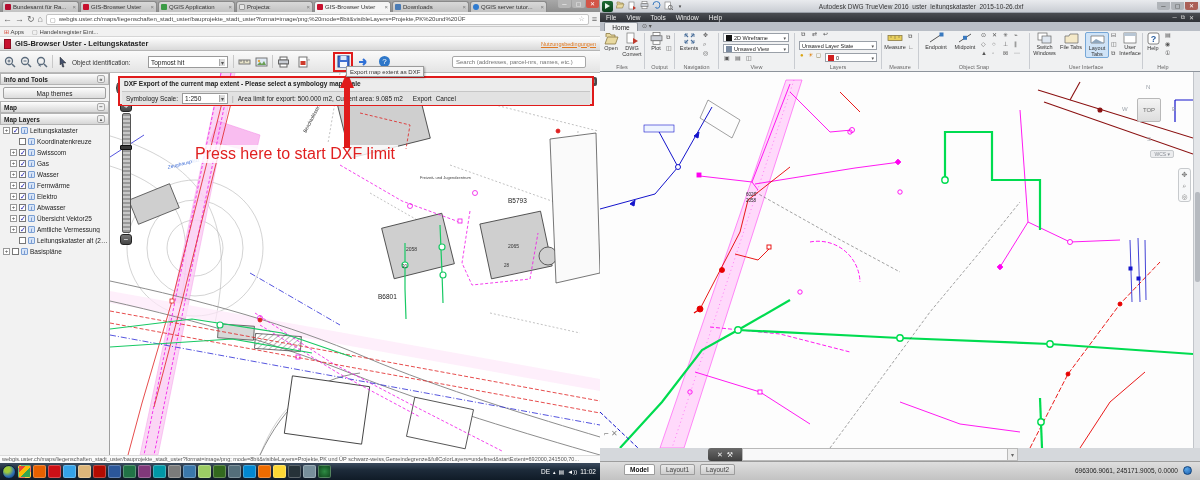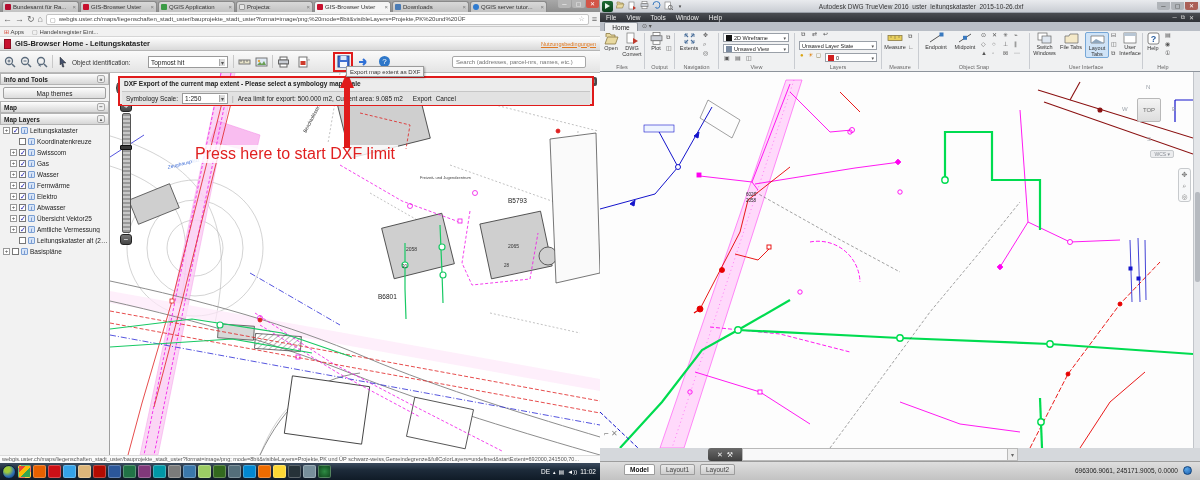--- a/index.html
+++ b/index.html
@@ -172,21 +172,21 @@
       <span class="navic">≡</span>
     </div>
 
     <div id="bookmarksbar" class="abs">
       <span><span style="color:#d84b38;">⊞</span> <span>Apps</span></span>
       <span><span style="color:#888;">▢</span> <span>Handelsregister Eint...</span></span>
     </div>
 
     <div id="gisheader" class="abs">
       <span class="logo"></span>
-      <span class="t">GIS-Browser Home - Leitungskataster</span>
+      <span class="t">GIS-Browser Uster - Leitungskataster</span>
       <span class="lnk">Nutzungsbedingungen</span>
     </div>
 
     <div id="gistoolbar" class="abs">
       <span class="ticon" style="left:2px;">
         <svg width="12" height="12">
             <circle cx="5" cy="5" r="3.5" fill="none" stroke="#5b6b7c" stroke-width="1.3"></circle>
             <line x1="8" y1="8" x2="11" y2="11" stroke="#5b6b7c" stroke-width="1.5"></line>
             <line x1="3.5" y1="5" x2="6.5" y2="5" stroke="#5b6b7c"></line>
             <line x1="5" y1="3.5" x2="5" y2="6.5" stroke="#5b6b7c"></line>

